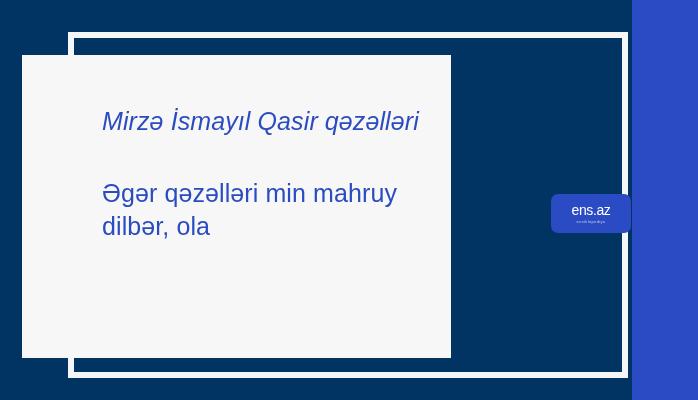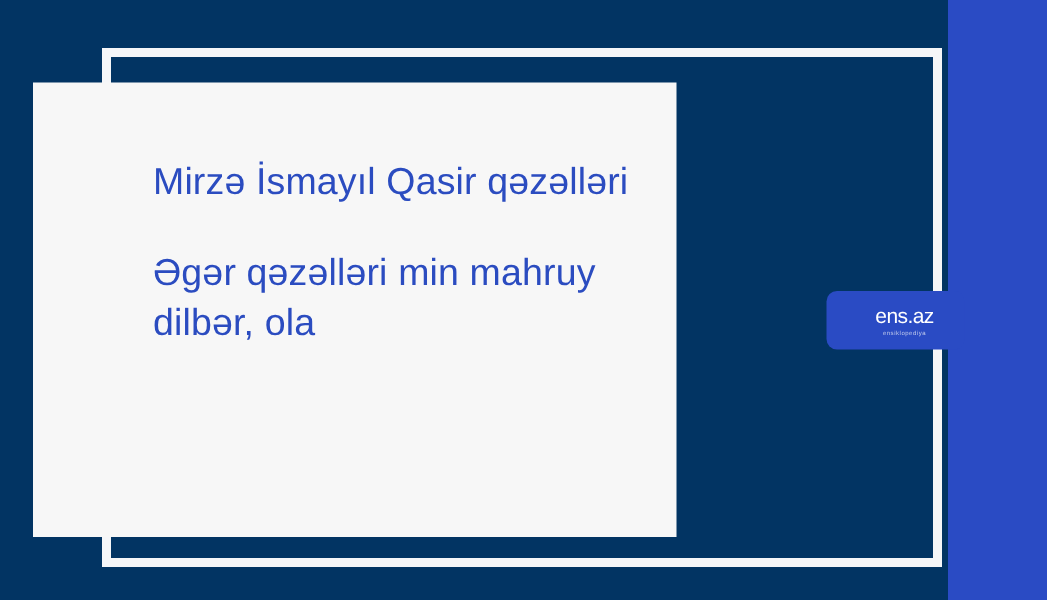--- a/index.html
+++ b/index.html
@@ -64,38 +64,38 @@
   .headline-line {
     color: #2b4cc0;
     font-size: 25px;
     line-height: 1.32;
     font-weight: 400;
     letter-spacing: 0.1px;
     margin: 0;
   }
 
   #headline-title {
-    margin-bottom: 28px;
+    margin-bottom: 39px;
+    font-style: italic;
   }
 
   
   #logo-badge {
     position: absolute;
     left: 551px;
     top: 194px;
     width: 80px;
     height: 39px;
     background: #2a4bc4;
     border-radius: 7px;
     display: flex;
     flex-direction: column;
     align-items: center;
     justify-content: center;
     overflow: hidden;
-    padding-left: 12px;
   }
 
   #logo-wordmark {
     color: #ffffff;
     font-size: 14px;
     line-height: 1;
     letter-spacing: -0.4px;
     font-weight: 400;
   }
 

